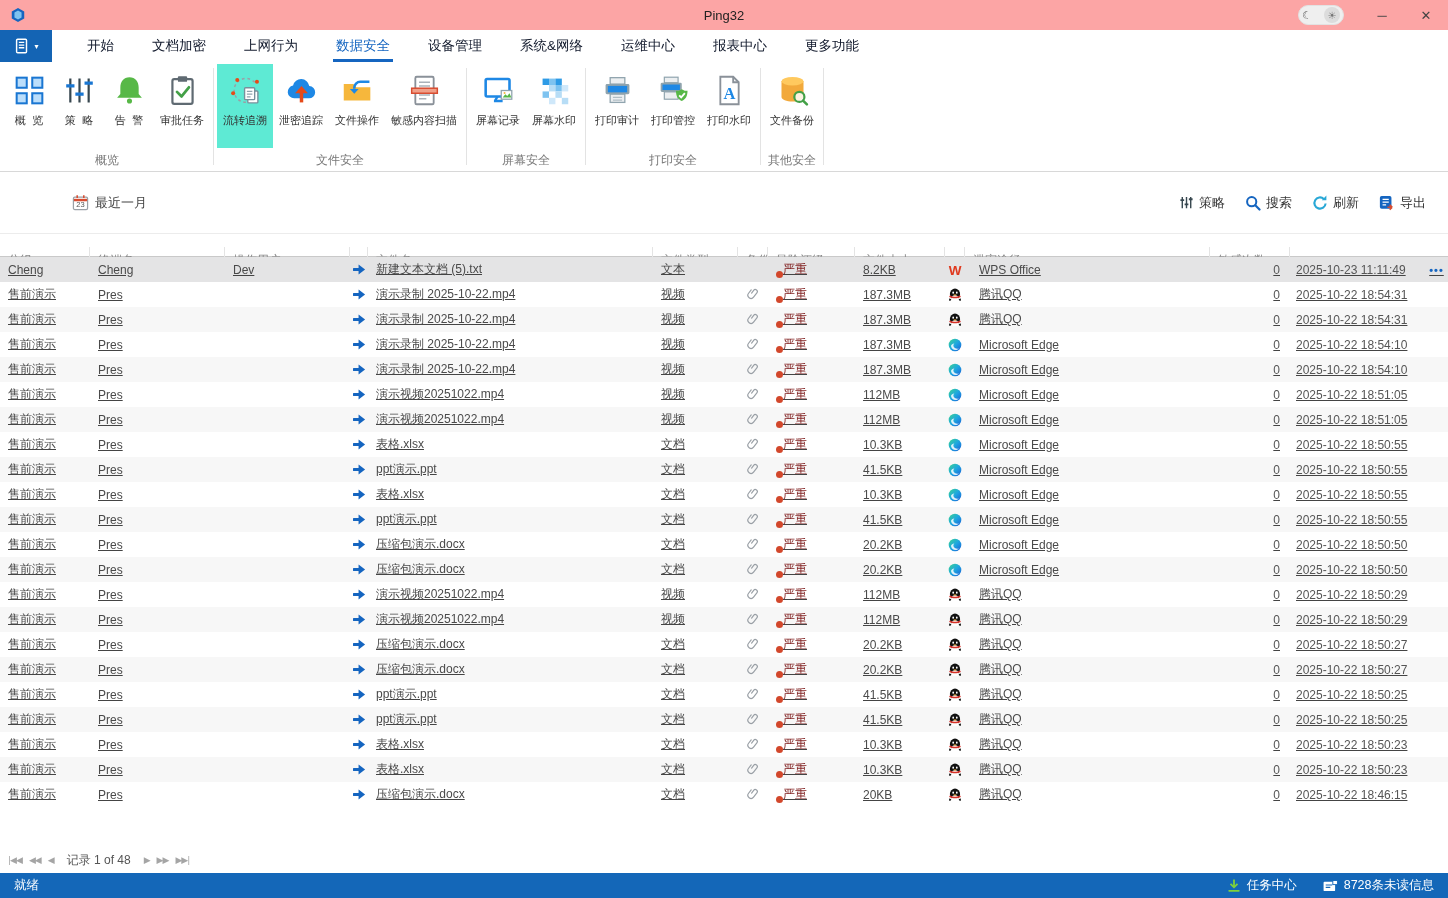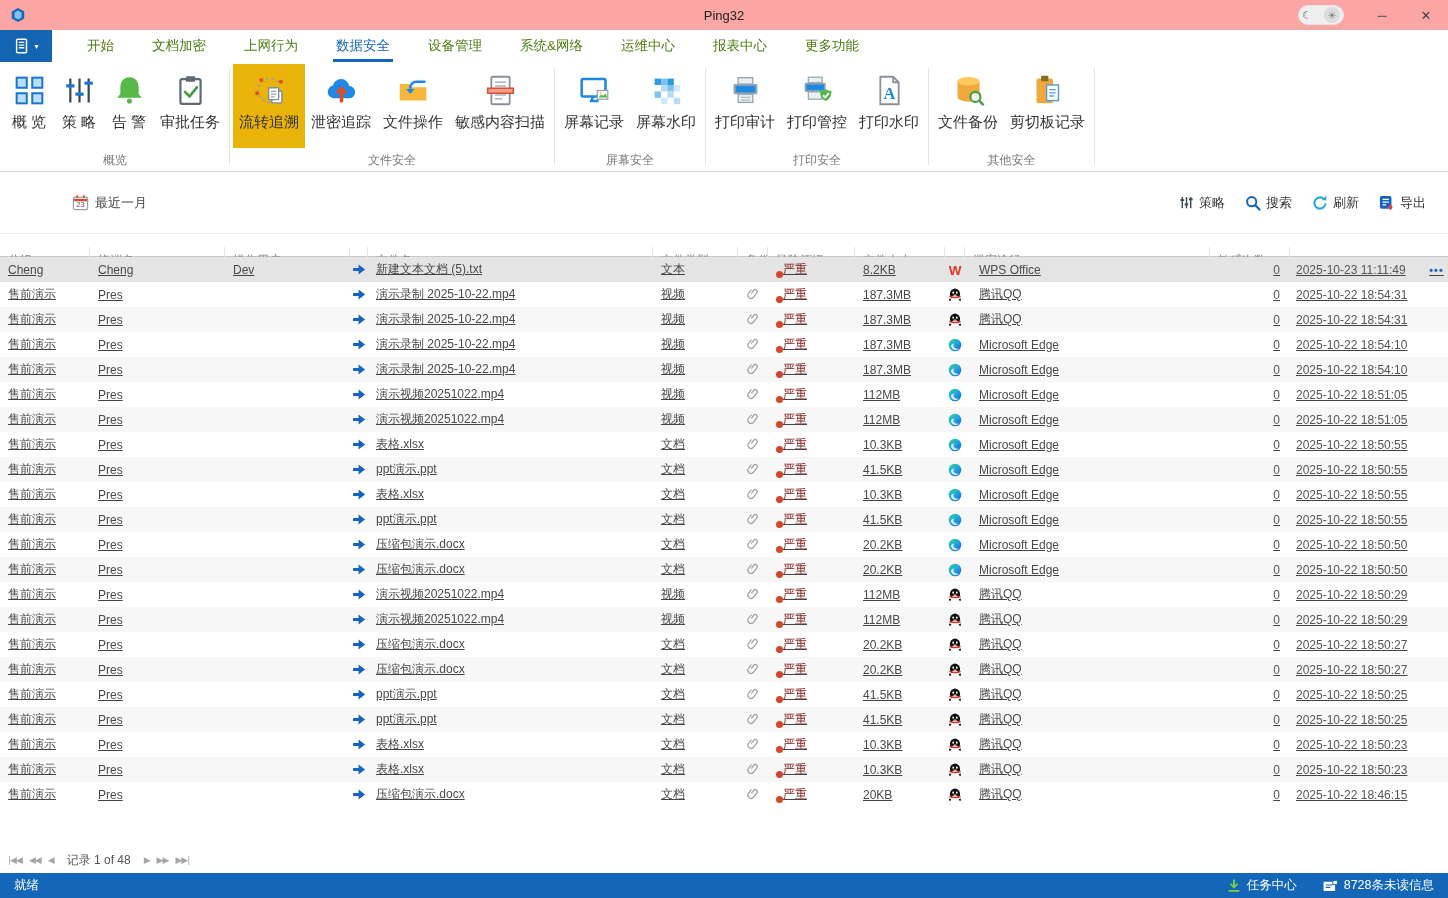--- a/index.html
+++ b/index.html
@@ -23,32 +23,32 @@
   .theme-pill{width:46px;height:20px;background:#efefef;border:1px solid #e2e2e2;border-radius:10px;display:flex;align-items:center;justify-content:space-between;padding:0 3px;margin-right:16px;cursor:pointer;}
   .theme-moon{font-size:11px;color:#555;}
   .theme-sun{width:16px;height:16px;border-radius:50%;background:#dcdcdc;color:#777;font-size:10px;display:flex;align-items:center;justify-content:center;}
   .win-btn{width:44px;height:30px;display:flex;align-items:center;justify-content:center;color:#444;font-size:13px;}
 
   
   .menubar{height:32px;display:flex;align-items:stretch;flex:none;}
   .appbtn{width:52px;background:#1464B4;display:flex;align-items:center;justify-content:center;gap:3px;}
   .appbtn .caret{color:#fff;font-size:8px;}
   .menu-items{display:flex;align-items:stretch;margin-left:16px;}
-  .menu-item{position:relative;padding:0 19px;line-height:32px;font-size:13.5px;color:#4d7c0f;cursor:pointer;white-space:nowrap;}
+  .menu-item{position:relative;padding:0 19px;line-height:32px;font-size:13.5px;color:#0f172a;cursor:pointer;white-space:nowrap;}
   .menu-item.active{color:var(--accent);}
   .menu-item.active::after{content:'';position:absolute;left:16px;right:16px;bottom:0;height:3px;background:var(--accent);}
 
   
   .ribbon{height:110px;display:flex;align-items:stretch;border-bottom:1px solid #d8d8d8;padding-left:4px;flex:none;}
   .ribbon-group{display:flex;flex-direction:column;}
   .ribbon-items{display:flex;align-items:stretch;height:86px;padding-top:2px;}
   .ribbon-item{min-width:50px;padding:6px 6px 0;display:flex;flex-direction:column;align-items:center;cursor:pointer;}
-  .ribbon-item.active{background:#eab308;}
+  .ribbon-item.active{background:#5eead4;}
   .ribbon-item .ic{height:40px;}
-  .ribbon-item-label{font-size:15px;color:#333;margin-top:3px;white-space:nowrap;}
+  .ribbon-item-label{font-size:11px;color:#333;margin-top:3px;white-space:nowrap;font-family:Liberation Mono, monospace;}
   .group-label{font-size:12px;color:#777;text-align:center;padding-top:4px;}
   .ribbon-sep{width:1px;background:#e3e3e3;margin:6px 3px;flex:none;}
 
   
   .filterbar{height:61px;display:flex;align-items:center;padding:0 22px 0 24px;flex:none;}
   .date-chip{display:flex;align-items:center;gap:6px;font-size:13px;color:#444;cursor:pointer;padding-left:48px;}
   .filter-actions{margin-left:auto;display:flex;align-items:center;gap:20px;}
   .filter-btn{display:flex;align-items:center;gap:5px;font-size:13px;color:#333;cursor:pointer;}
 
   
@@ -306,31 +306,20 @@
           <span class="ic">
             <svg viewBox="0 0 36 36" width="33" height="33">
               <path d="M6 8 v17 c0 2.8 5.4 5 12 5 s12-2.2 12-5 V8z" fill="#F2A93B"></path>
               <ellipse cx="18" cy="8" rx="12" ry="4.6" fill="#FFC95E"></ellipse>
               <circle cx="25.5" cy="25" r="5.5" fill="#fff" fill-opacity="0.85" stroke="#43A047" stroke-width="2.4"></circle>
               <path d="M29.5 29 l4.2 4.2" stroke="#43A047" stroke-width="2.8" stroke-linecap="round"></path>
             </svg>
           </span>
           <div class="ribbon-item-label">文件备份</div>
         </div>
-        <div class="ribbon-item">
-          <span class="ic">
-            <svg viewBox="0 0 36 36" width="33" height="33">
-              <rect x="6" y="5" width="18" height="27" rx="2" fill="#F2A93B"></rect>
-              <rect x="11" y="2" width="8" height="6" rx="1" fill="#8a6d1f"></rect>
-              <rect x="17" y="12" width="13" height="17" fill="#fff" stroke="#5B9BD5" stroke-width="1.6"></rect>
-              <path d="M20 17 h7 M20 20.5 h7 M20 24 h5" stroke="#5B9BD5" stroke-width="1.4"></path>
-            </svg>
-          </span>
-          <div class="ribbon-item-label">剪切板记录</div>
-        </div>
       </div>
       <div class="group-label">其他安全</div>
     </div>
     <div class="ribbon-sep"></div>
   </div>
 
 <div class="filterbar">
   <div class="date-chip">
     <span class="ic">
       <svg viewBox="0 0 18 18" width="17" height="17">

